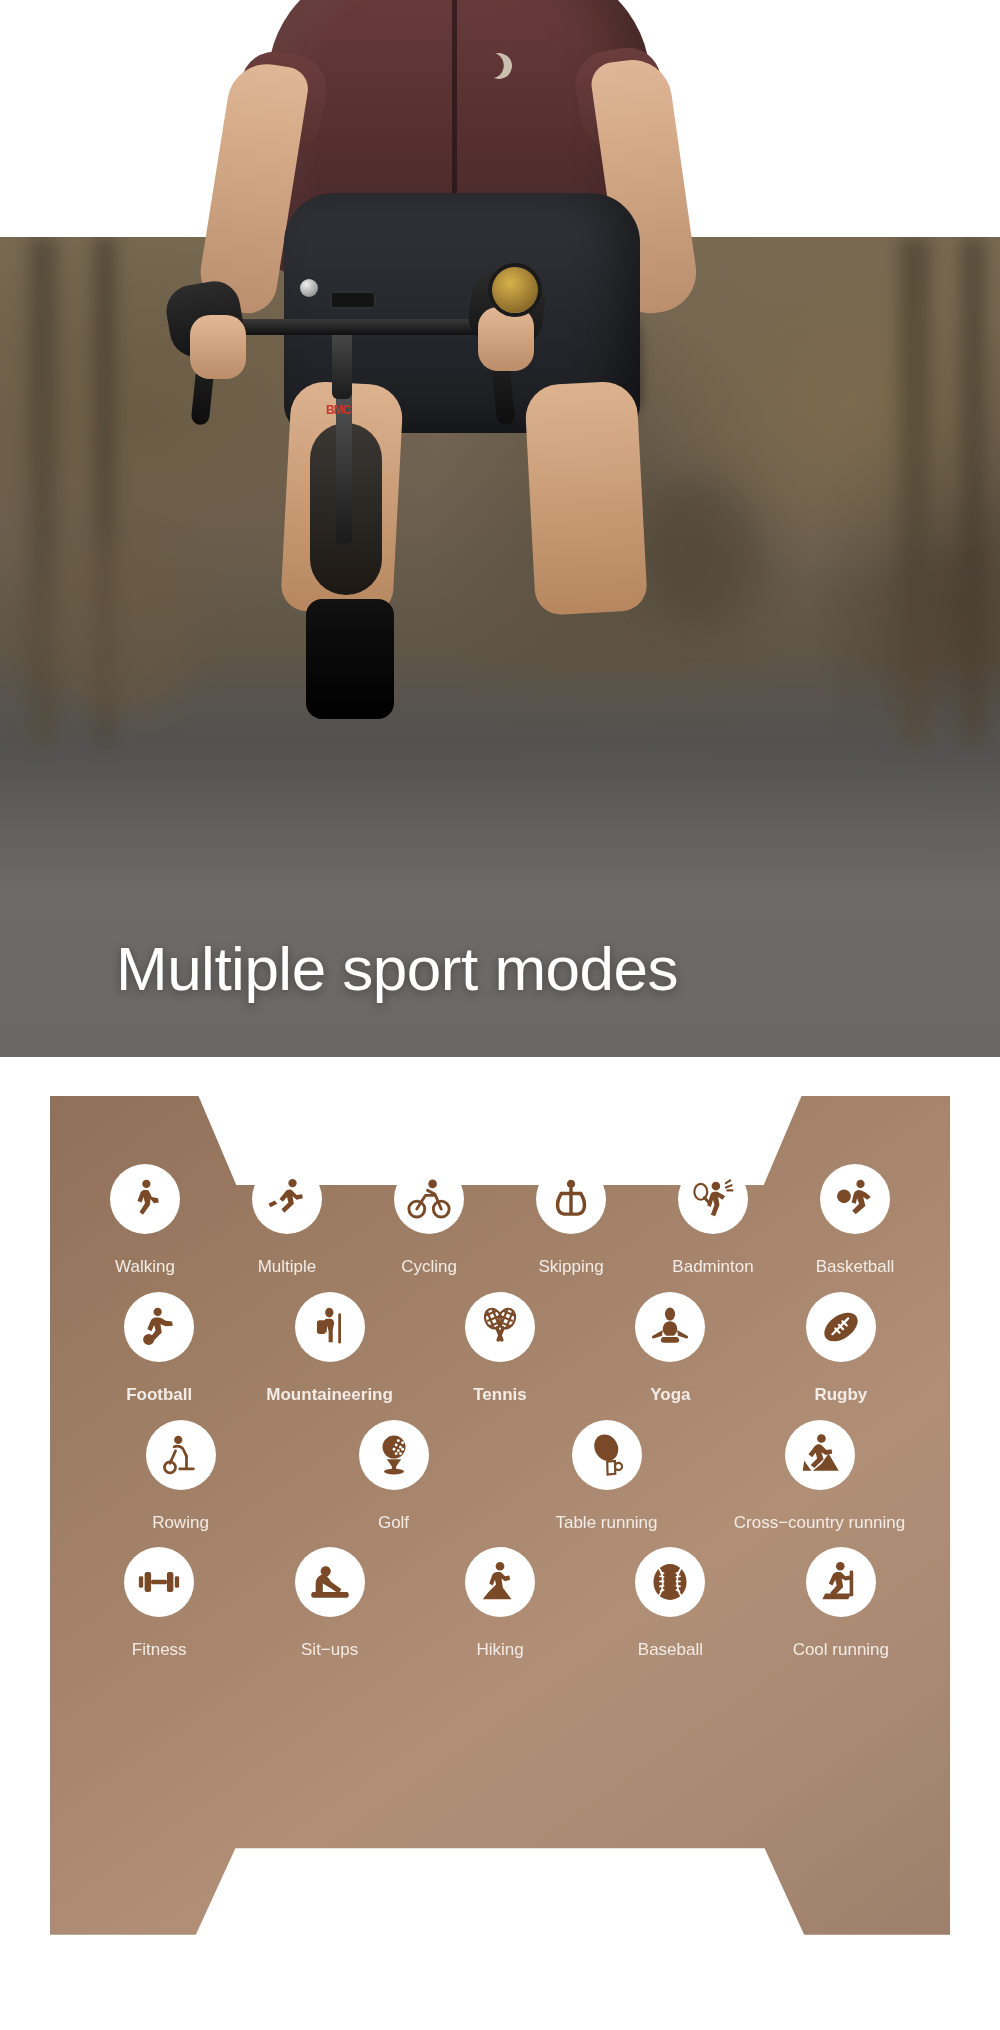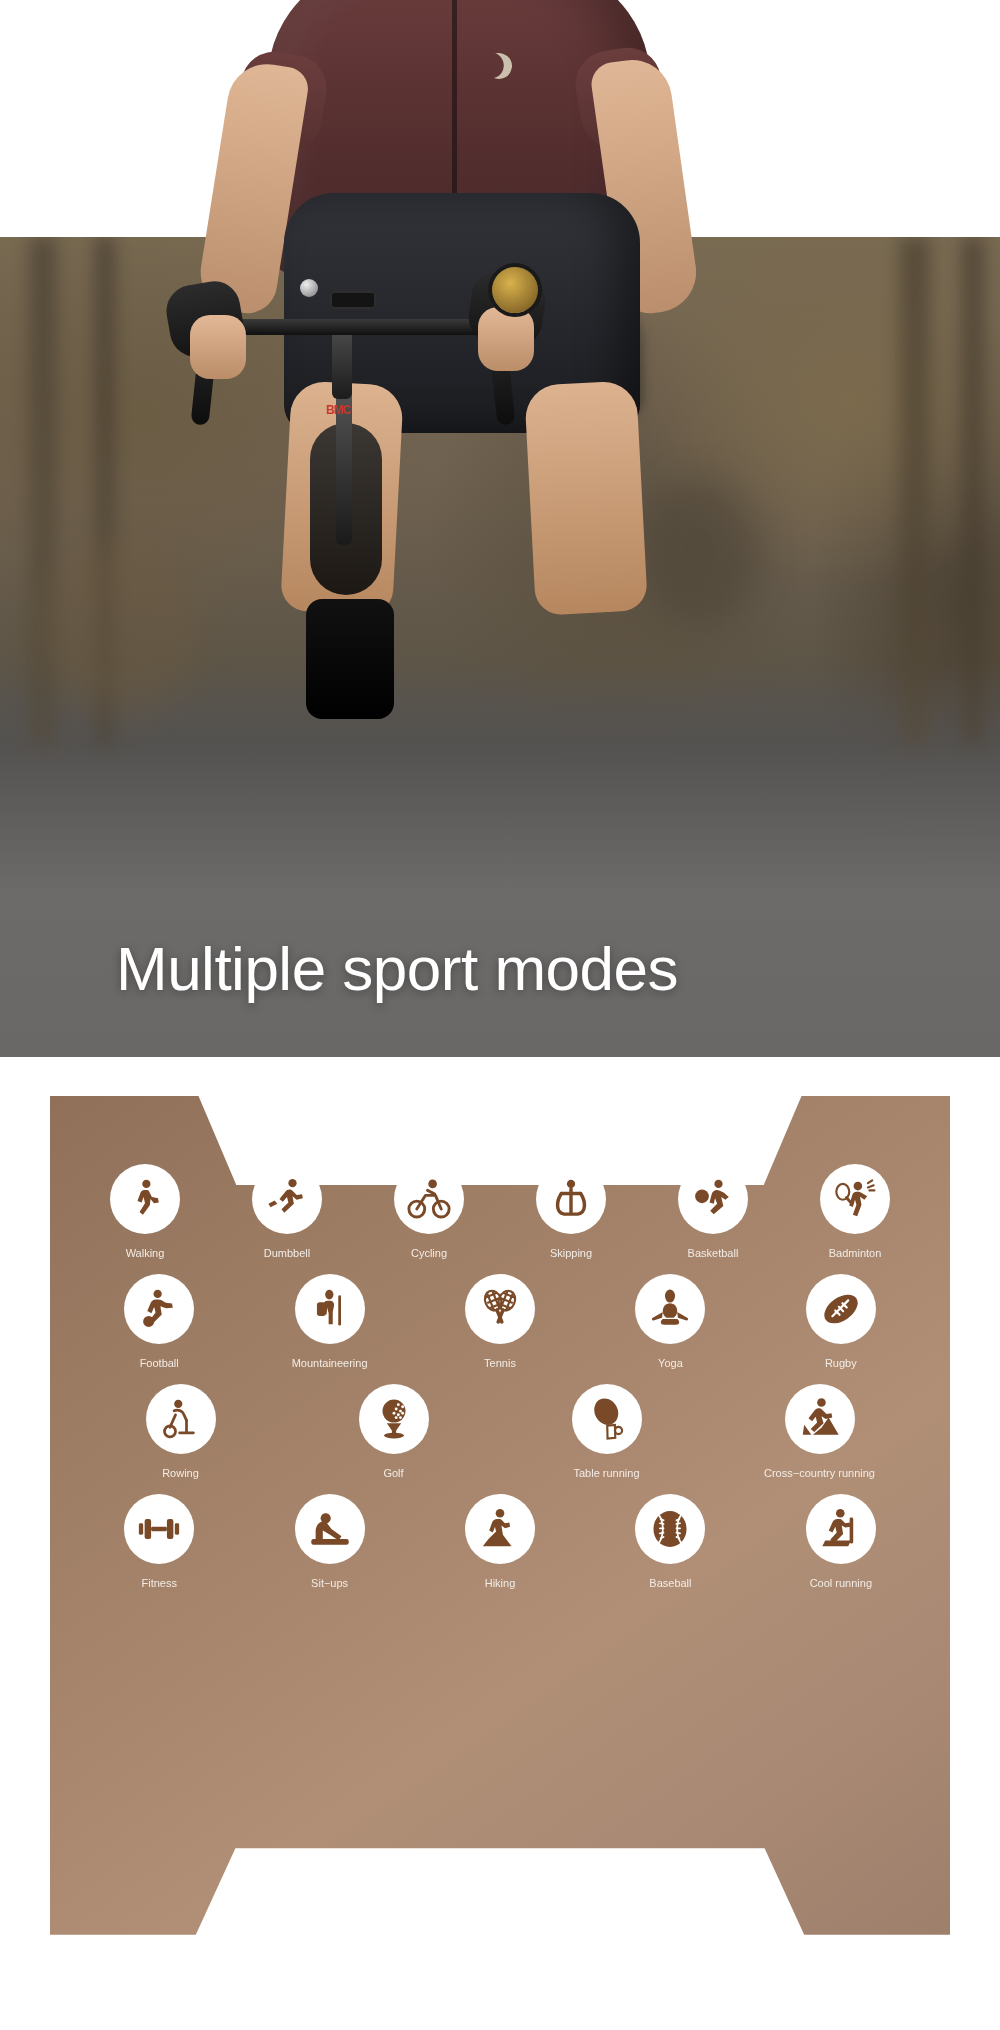--- a/index.html
+++ b/index.html
@@ -145,30 +145,30 @@
     min-width:0;
   }
   .circle {
     width:70px; height:70px; border-radius:50%;
     background:#ffffff;
     display:flex; align-items:center; justify-content:center;
     flex:0 0 auto;
   }
   .circle svg { display:block; }
   .cap-text {
-    margin-top:12px;
+    margin-top:22px;
     color:#f3ece6;
-    font-size:11px;
+    font-size:17px;
     line-height:1.28;
     text-align:center;
     white-space:nowrap;
   }
   .cap-text.wrap { white-space:normal; }
   .row-1 { margin-bottom:14px; }
-  .row-2 { margin-bottom:14px; }
+  .row-2 { margin-bottom:14px;font-weight:bold; }
   .row-3 { margin-bottom:14px; }
 </style>
 </head>
 <body>
 
 <div id="stage">
 
   <div class="photo-band">
     <div class="trunk t1"></div>
     <div class="trunk t2"></div>
@@ -229,21 +229,21 @@
         <div class="cap-text">Walking</div>
       </div>
       <div class="cell">
         <div class="circle">
           <svg width="44" height="44" viewBox="0 0 64 64" fill="#7a4a28">
             <circle cx="40" cy="9" r="6"></circle>
             <path d="M36 18c-3 0-5 1-7 4l-8 10 5 4 6-7 2 8-10 10 4 5 14-13-2-11 6 5 9-2-1-6-8 1-6-6c-1-1-2-2-4-2z"></path>
             <path d="M14 34l-9 5 3 5 10-5z"></path>
           </svg>
         </div>
-        <div class="cap-text">Dumbbell</div>
+        <div class="cap-text">Multiple</div>
       </div>
       <div class="cell">
         <div class="circle">
           <svg width="46" height="46" viewBox="0 0 64 64" fill="none" stroke="#7a4a28" stroke-width="4">
             <circle cx="15" cy="46" r="11"></circle>
             <circle cx="49" cy="46" r="11"></circle>
             <path d="M15 46 L27 27 L41 27 L49 46" stroke-linecap="round" stroke-linejoin="round"></path>
             <circle cx="37" cy="11" r="6" fill="#7a4a28" stroke="none"></circle>
             <path d="M30 20 L40 25" stroke-linecap="round"></path>
           </svg>
@@ -256,39 +256,39 @@
             <circle cx="32" cy="10" r="6" fill="#7a4a28" stroke="none"></circle>
             <path d="M32 17 L32 52" stroke-linecap="round"></path>
             <path d="M18 24 L46 24" stroke-linecap="round"></path>
             <path d="M18 24 C10 36 10 52 22 54 L42 54 C54 52 54 36 46 24" stroke-linecap="round"></path>
           </svg>
         </div>
         <div class="cap-text">Skipping</div>
       </div>
       <div class="cell">
         <div class="circle">
-          <svg width="44" height="44" viewBox="0 0 64 64" fill="#7a4a28">
-            <circle cx="40" cy="10" r="6"></circle>
-            <path d="M38 19c-4 0-7 3-8 6l-3 12 6 2 2-8 3 8-10 10 5 5 14-12-3-13 6 4 5-4-7-6-6-3z"></path>
-            <circle cx="16" cy="28" r="10"></circle>
-          </svg>
-        </div>
-        <div class="cap-text">Basketball</div>
-      </div>
-      <div class="cell">
-        <div class="circle">
           <svg width="46" height="46" viewBox="0 0 64 64" fill="#7a4a28">
             <circle cx="36" cy="14" r="6"></circle>
             <path d="M34 22c-3 0-5 2-6 5l-4 14 5 2 3-10 2 7-5 14 6 2 6-16-2-11 6 4 4-5-7-4-4-2z"></path>
             <ellipse cx="15" cy="22" rx="9" ry="11" fill="none" stroke="#7a4a28" stroke-width="3"></ellipse>
             <path d="M20 30 L27 38" stroke="#7a4a28" stroke-width="4" stroke-linecap="round"></path>
             <path d="M50 10 L56 6 M50 16 L58 13 M52 20 L59 20" stroke="#7a4a28" stroke-width="3" stroke-linecap="round"></path>
           </svg>
         </div>
         <div class="cap-text">Badminton</div>
+      </div>
+      <div class="cell">
+        <div class="circle">
+          <svg width="44" height="44" viewBox="0 0 64 64" fill="#7a4a28">
+            <circle cx="40" cy="10" r="6"></circle>
+            <path d="M38 19c-4 0-7 3-8 6l-3 12 6 2 2-8 3 8-10 10 5 5 14-12-3-13 6 4 5-4-7-6-6-3z"></path>
+            <circle cx="16" cy="28" r="10"></circle>
+          </svg>
+        </div>
+        <div class="cap-text">Basketball</div>
       </div>
     </div>
 
     <div class="row row-2">
       <div class="cell">
         <div class="circle">
           <svg width="44" height="44" viewBox="0 0 64 64" fill="#7a4a28">
             <circle cx="30" cy="10" r="6"></circle>
             <path d="M27 18c-3 0-6 2-7 5l-5 12 6 3 4-9 2 8-9 12 5 4 13-13-2-12 8 3 10-1-1-6-9-1-7-4-4-1z"></path>
             <circle cx="17" cy="50" r="8"></circle>

